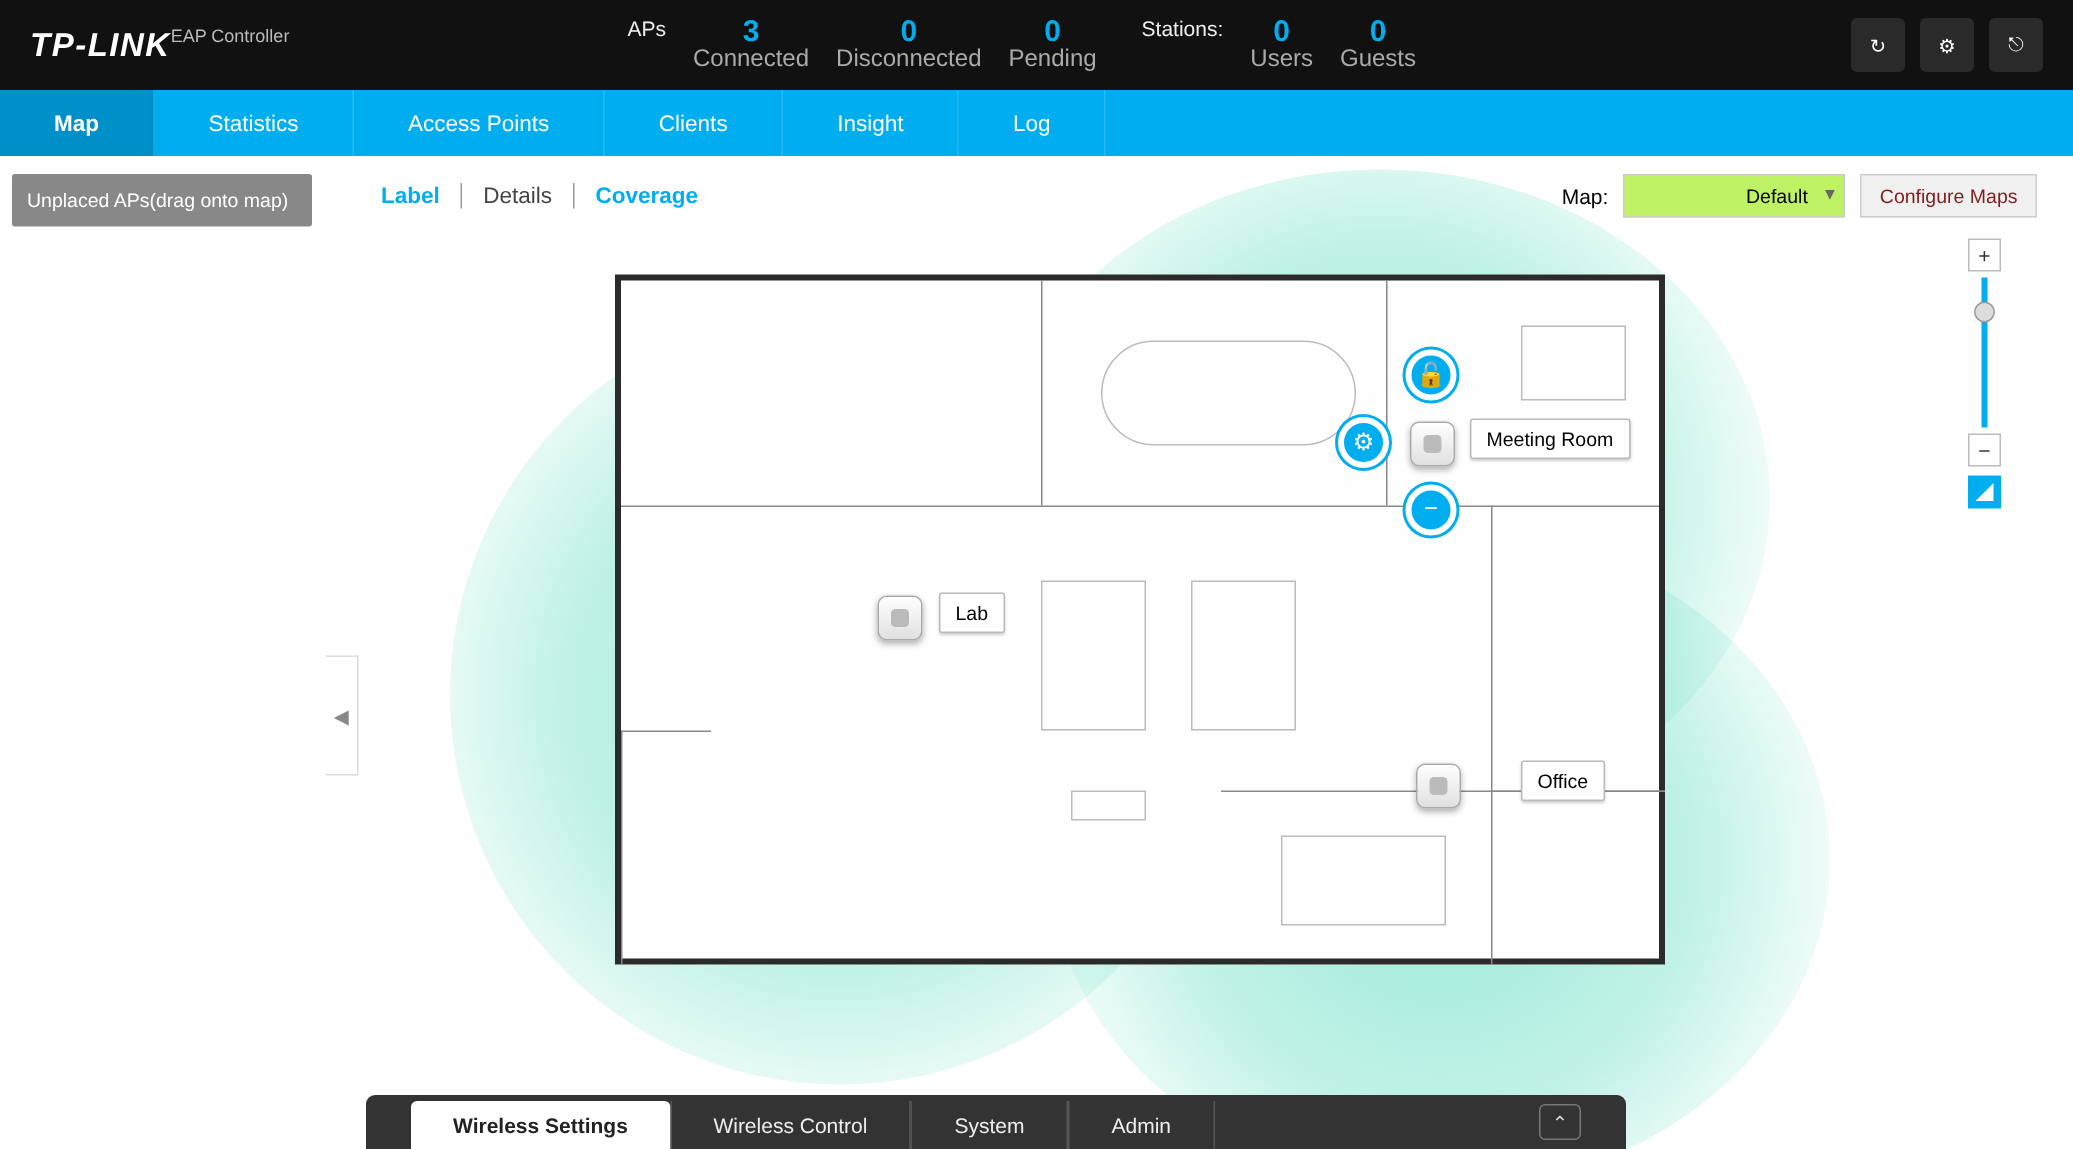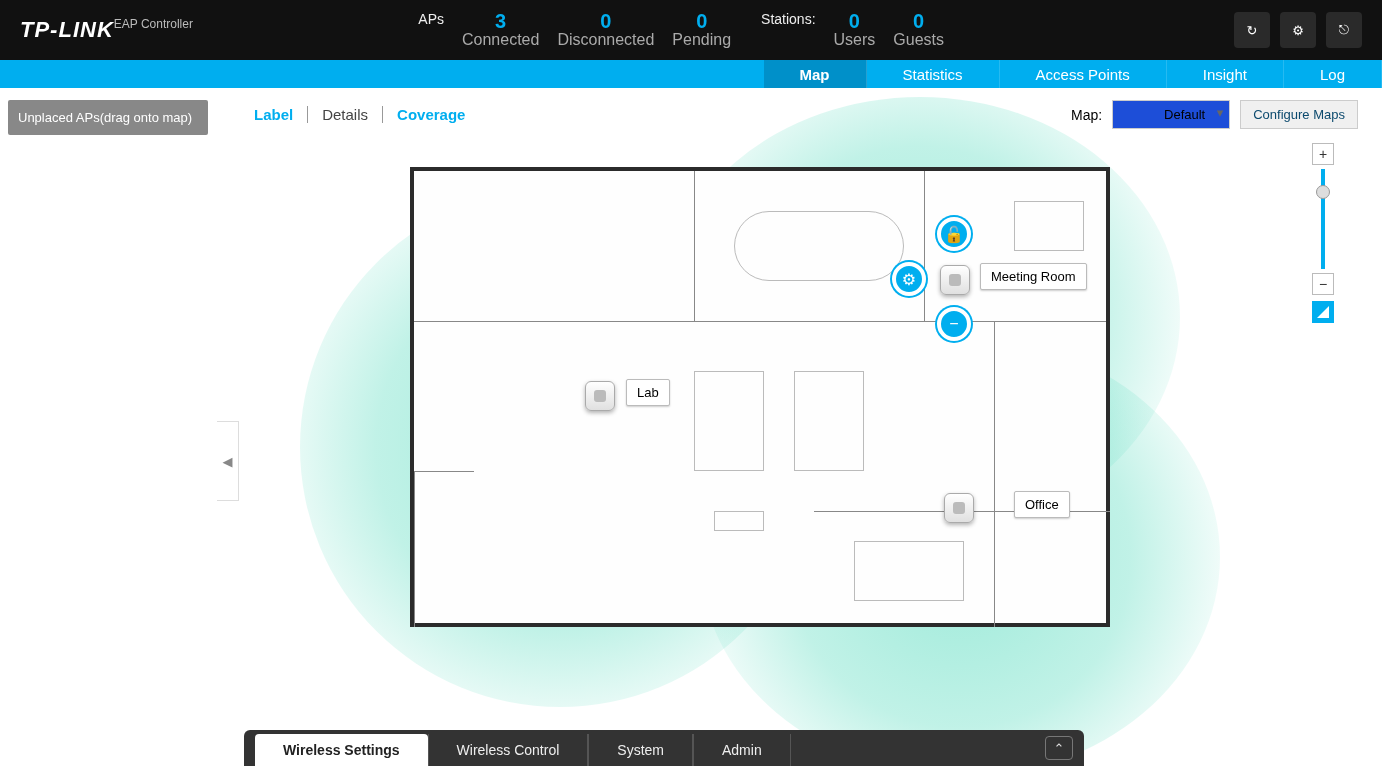--- a/index.html
+++ b/index.html
@@ -13,41 +13,41 @@
 .stats-block { margin-left: auto; display: flex; align-items: center; gap: 30px; margin-right: 290px; }
 .stat-group { display: flex; align-items: flex-start; gap: 18px; }
 .stat-label { color: #eee; font-size: 14px; }
 .stat { display: flex; flex-direction: column; align-items: center; }
 .stat-num { color: #00aeef; font-size: 20px; font-weight: bold; line-height: 1; }
 .stat-text { color: #aaa; font-size: 16px; }
 .header-actions { display: flex; gap: 10px; }
 .header-btn { width: 36px; height: 36px; background: #2a2a2a; border-radius: 4px; display: flex; align-items: center; justify-content: center; color: #fff; cursor: pointer; }
 
 
-.nav { background: #00aeef; height: 28px; display: flex; justify-content: flex-end; }
+.nav { background: #00aeef; height: 44px; display: flex; }
 .nav-tab { color: #fff; padding: 0 36px; display: flex; align-items: center; cursor: pointer; font-size: 15px; border-right: 1px solid rgba(255,255,255,0.15); }
 .nav-tab.active { background: #0090c9; font-weight: bold; }
 
 
 .main { display: flex; height: calc(100% - 100px); position: relative; }
 .sidebar { width: 216px; padding: 12px 8px; background: #fff; }
 .unplaced-header { background: #888; color: #fff; padding: 10px; border-radius: 2px; font-size: 13px; }
 .sidebar-collapse { position: absolute; left: 217px; top: 50%; width: 22px; height: 80px; background: #fff; border: 1px solid #ddd; border-left: none; display: flex; align-items: center; justify-content: center; color: #888; cursor: pointer; z-index: 10; }
 
 .content { flex: 1; position: relative; padding: 12px 24px; text-align: right; }
 .toolbar { display: flex; align-items: center; margin-bottom: 8px; }
 .view-toggles { display: flex; gap: 0; }
 .vt { color: #00aeef; padding: 0 14px; border-right: 1px solid #999; cursor: pointer; font-size: 15px; font-weight: bold; }
 .vt:last-child { border-right: none; }
 .vt.inactive { color: #444; font-weight: normal; }
 .toolbar-right { margin-left: auto; display: flex; align-items: center; gap: 10px; }
 .map-label { font-weight: normal; font-size: 14px; }
-.map-select { border: 1px solid #ccc; padding: 6px 24px 6px 10px; width: 118px; position: relative; background: #1d4ed8; }
+.map-select { border: 1px solid #ccc; padding: 6px 24px 6px 10px; width: 148px; position: relative; background: #bef264; }
 .map-select::after { content: '▾'; position: absolute; right: 6px; top: 4px; color: #666; }
-.config-btn { border: 1px solid #ccc; background: #f0f0f0; color: #0c4a6e; padding: 6px 12px; cursor: pointer; }
+.config-btn { border: 1px solid #ccc; background: #f0f0f0; color: #7f1d1d; padding: 6px 12px; cursor: pointer; }
 
 
 .map-canvas { position: relative; width: 1100px; height: 560px; overflow: visible; }
 .floorplan { position: absolute; left: 170px; top: 30px; width: 700px; height: 460px; border: 4px solid #2b2b2b; background: #fefefe; }
 .coverage-blob { position: absolute; border-radius: 50%; background: radial-gradient(circle, rgba(76,217,186,0.55) 0%, rgba(76,217,186,0.35) 50%, rgba(76,217,186,0.05) 80%); pointer-events: none; }
 
 .room-line { position: absolute; background: #888; }
 
 .ap-marker { position: absolute; width: 30px; height: 30px; background: linear-gradient(#fff,#e0e0e0); border: 1px solid #aaa; border-radius: 6px; box-shadow: 0 2px 4px rgba(0,0,0,0.3); cursor: pointer; display: flex; align-items: center; justify-content: center; }
 .ap-marker::after { content:''; width: 12px; height: 12px; background: #bbb; border-radius: 3px; }
@@ -63,21 +63,21 @@
 .zoom-coverage { width: 22px; height: 22px; background: #00aeef; display: flex; align-items: center; justify-content: center; cursor: pointer; margin-top: 6px; }
 
 .scale-bar { position: absolute; right: 50px; bottom: 15px; display: flex; flex-direction: column; align-items: center; }
 .scale-text { font-size: 18px; font-weight: bold; color: #222; margin-bottom: 4px; }
 .scale-line { width: 120px; height: 14px; border: 2px solid #222; border-top: none; }
 
 
 .furn { position: absolute; border: 1px solid #bbb; background: none; }
 
 
-.bottom-panel { position: absolute; bottom: 0; left: 244px; width: 840px; height: 36px; background: #333; border-radius: 6px 6px 0 0; display: flex; align-items: flex-end; padding: 0 11px; }
+.bottom-panel { position: absolute; bottom: 0; left: 244px; width: 840px; height: 36px; background: #333; border-radius: 6px 6px 0 0; display: flex; align-items: flex-end; padding: 0 30px; }
 .bt { color: #eee; padding: 8px 28px; cursor: pointer; font-size: 14px; border-left: 1px solid #555; border-right: 1px solid #555; }
 .bt.active { background: #fff; color: #222; font-weight: bold; border-radius: 4px 4px 0 0; border: none; }
 .expand-btn { margin-left: auto; width: 28px; height: 24px; border: 1px solid #777; border-radius: 4px; display: flex; align-items: center; justify-content: center; color: #ddd; cursor: pointer; margin-bottom: 6px; }
 </style>
 </head>
 <body>
 
 <div class="header">
   <div class="logo-block">
     <div class="logo">TP-LINK</div>
@@ -121,20 +121,21 @@
     <div class="header-btn">
         <span>⎋</span>
       </div>
   </div>
 </div>
 
 <div class="nav">
   <div class="nav-tab active">Map</div>
   <div class="nav-tab">Statistics</div>
   <div class="nav-tab">Access Points</div>
+  <div class="nav-tab">Clients</div>
   <div class="nav-tab">Insight</div>
   <div class="nav-tab">Log</div>
 </div>
 
 <div class="main">
   <div class="sidebar">
     <div class="unplaced-header">Unplaced APs(drag onto map)</div>
   </div>
   <div class="sidebar-collapse">
       <span>◀</span>

